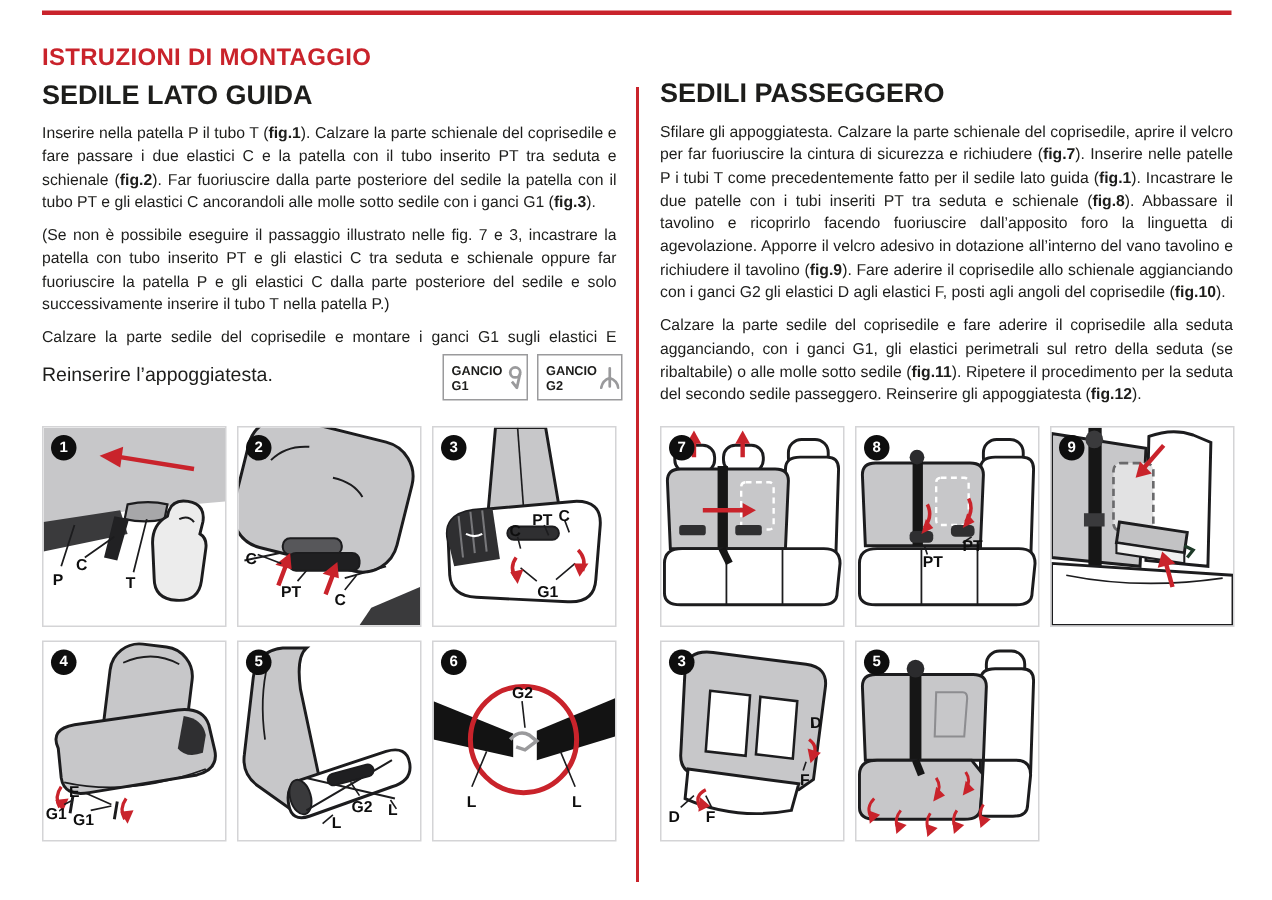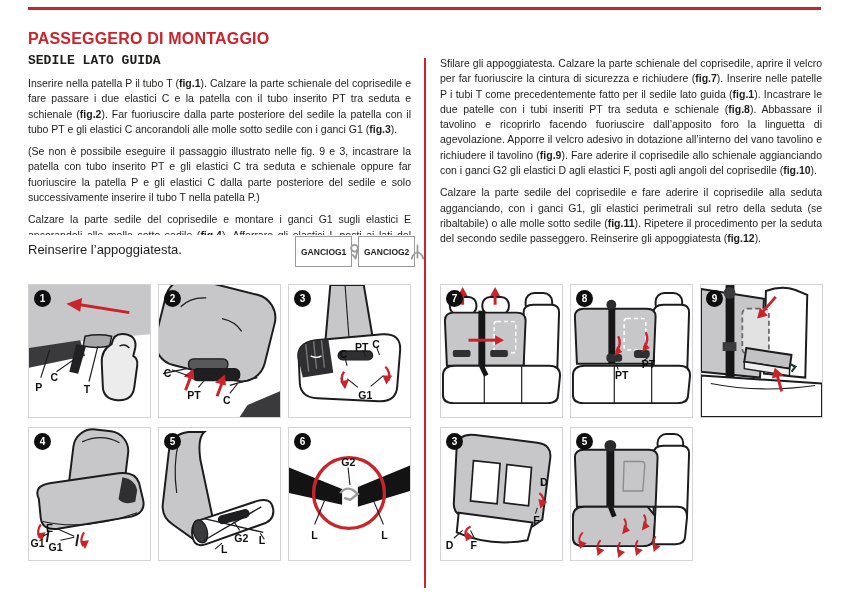--- a/index.html
+++ b/index.html
@@ -11,32 +11,32 @@
     overflow:hidden;
   }
   .top-rule{ position:absolute; left:28px; top:7px; width:793px; height:3px; background:var(--accent); }
   .divider{ position:absolute; left:424px; top:58px; width:2px; height:530px; background:var(--accent); }
 
   .col{ position:absolute; }
   .col-left{ left:28px; top:30px; width:383px; height:205px; overflow:hidden; }
   .col-right{ left:440px; top:52px; width:382px; height:230px; overflow:hidden; }
 
   h1.doc-title{ margin:0 0 5px 0; font-size:16px; font-weight:bold; color:var(--accent); letter-spacing:.2px; }
-  h2.sec-title{ margin:0 0 8px 0; font-size:13px; font-weight:bold; color:var(--ink);font-family:Liberation Mono, monospace; }
+  h2.sec-title{ margin:0 0 8px 0; font-size:18px; font-weight:bold; color:var(--ink); }
   .body-text{ margin:4px 0 7px 0; font-size:10.5px; line-height:15.3px; text-align:justify; }
   .body-text b{ font-weight:bold; }
 
   .note{ position:absolute; left:28px; top:242px; font-size:13px; }
 
   .hook-boxes{ position:absolute; left:295px; top:236px; display:flex; gap:6px; }
   .hook-box{
     width:57px; height:31px; border:1px solid #9a9a9c; background:#fff;
     display:flex; align-items:center; justify-content:space-between; padding:2px 4px 2px 5px;
   }
-  .hook-text{ display:flex; flex-direction:row; align-items:flex-start; width:100%; }
+  .hook-text{ display:flex; flex-direction:column; align-items:flex-start; width:100%; }
   .hook-text span{ font-weight:bold; font-size:8.5px; line-height:10px; }
   .hook-icon{ flex:0 0 auto; width:13px; height:20px; margin-left:2px; }
   .hook-icon svg{ width:100%; height:100%; display:block; }
 
   .fig-grid{ position:absolute; display:grid; grid-template-columns:repeat(3,123px); grid-auto-rows:134px; gap:9px 7px; }
   .fig-grid-left{ left:28px; top:284px; }
   .fig-grid-right{ left:440px; top:284px; }
 
   .fig{ position:relative; width:123px; height:134px; background:#fff; border:1px solid #d4d4d6; overflow:hidden; }
   .fig svg.illus{ position:absolute; inset:0; width:100%; height:100%; }
@@ -51,24 +51,24 @@
   }
 </style>
 </head>
 <body>
 
 <div class="page">
   <div class="top-rule"></div>
   <div class="divider"></div>
 
   <div class="col col-left">
-    <h1 class="doc-title">PASSEGGERO DI MONTAGGIO</h1>
+    <h1 class="doc-title">ISTRUZIONI DI MONTAGGIO</h1>
     <h2 class="sec-title">SEDILE LATO GUIDA</h2>
     <p class="body-text">Inserire nella patella P il tubo T (<b>fig.1</b>). Calzare la parte schienale del coprisedile e fare passare i due elastici C e la patella con il tubo inserito PT tra seduta e schienale (<b>fig.2</b>). Far fuoriuscire dalla parte posteriore del sedile la patella con il tubo PT e gli elastici C ancorandoli alle molle sotto sedile con i ganci G1 (<b>fig.3</b>).</p>
-    <p class="body-text">(Se non è possibile eseguire il passaggio illustrato nelle fig. 9 e 3, incastrare la patella con tubo inserito PT e gli elastici C tra seduta e schienale oppure far fuoriuscire la patella P e gli elastici C dalla parte posteriore del sedile e solo successivamente inserire il tubo T nella patella P.)</p>
+    <p class="body-text">(Se non è possibile eseguire il passaggio illustrato nelle fig. 7 e 3, incastrare la patella con tubo inserito PT e gli elastici C tra seduta e schienale oppure far fuoriuscire la patella P e gli elastici C dalla parte posteriore del sedile e solo successivamente inserire il tubo T nella patella P.)</p>
     <p class="body-text">Calzare la parte sedile del coprisedile e montare i ganci G1 sugli elastici E ancorandoli alle molle sotto sedile (<b>fig.4</b>). Afferrare gli elastici L posti ai lati del coprisedile () e agganciarli tra loro con il gancio G2 come in .</p>
   </div>
 
   <div class="note">Reinserire l’appoggiatesta.</div>
 
   <div class="hook-boxes">
     <div class="hook-box">
       <div class="hook-text">
         <span>GANCIO</span>
         <span>G1</span>
@@ -87,20 +87,21 @@
       </div>
       <span class="hook-icon">
         <svg viewBox="0 0 16 20">
             <path d="M8 2v8M8 10q-6 2-7 8M8 10q6 2 7 8M8 10v7" fill="none" stroke="#9a9a9c" stroke-width="2.2" stroke-linecap="round"></path>
           </svg>
       </span>
     </div>
   </div>
 
   <div class="col col-right">
+    <h2 class="sec-title">SEDILI PASSEGGERO</h2>
     <p class="body-text">Sfilare gli appoggiatesta. Calzare la parte schienale del coprisedile, aprire il velcro per far fuoriuscire la cintura di sicurezza e richiudere (<b>fig.7</b>). Inserire nelle patelle P i tubi T come precedentemente fatto per il sedile lato guida (<b>fig.1</b>). Incastrare le due patelle con i tubi inseriti PT tra seduta e schienale (<b>fig.8</b>). Abbassare il tavolino e ricoprirlo facendo fuoriuscire dall’apposito foro la linguetta di agevolazione. Apporre il velcro adesivo in dotazione all’interno del vano tavolino e richiudere il tavolino (<b>fig.9</b>). Fare aderire il coprisedile allo schienale aggianciando con i ganci G2 gli elastici D agli elastici F, posti agli angoli del coprisedile (<b>fig.10</b>).</p>
     <p class="body-text">Calzare la parte sedile del coprisedile e fare aderire il coprisedile alla seduta agganciando, con i ganci G1, gli elastici perimetrali sul retro della seduta (se ribaltabile) o alle molle sotto sedile (<b>fig.11</b>). Ripetere il procedimento per la seduta del secondo sedile passeggero. Reinserire gli appoggiatesta (<b>fig.12</b>).</p>
   </div>
 
   <div class="fig-grid fig-grid-left">
 
     <div class="fig">
       <span class="fig-num">1</span>
       <svg class="illus" viewBox="0 0 123 134">
         <path d="M0 0h123v50l-57 5-66 11z" fill="#c7c7c9"></path>

